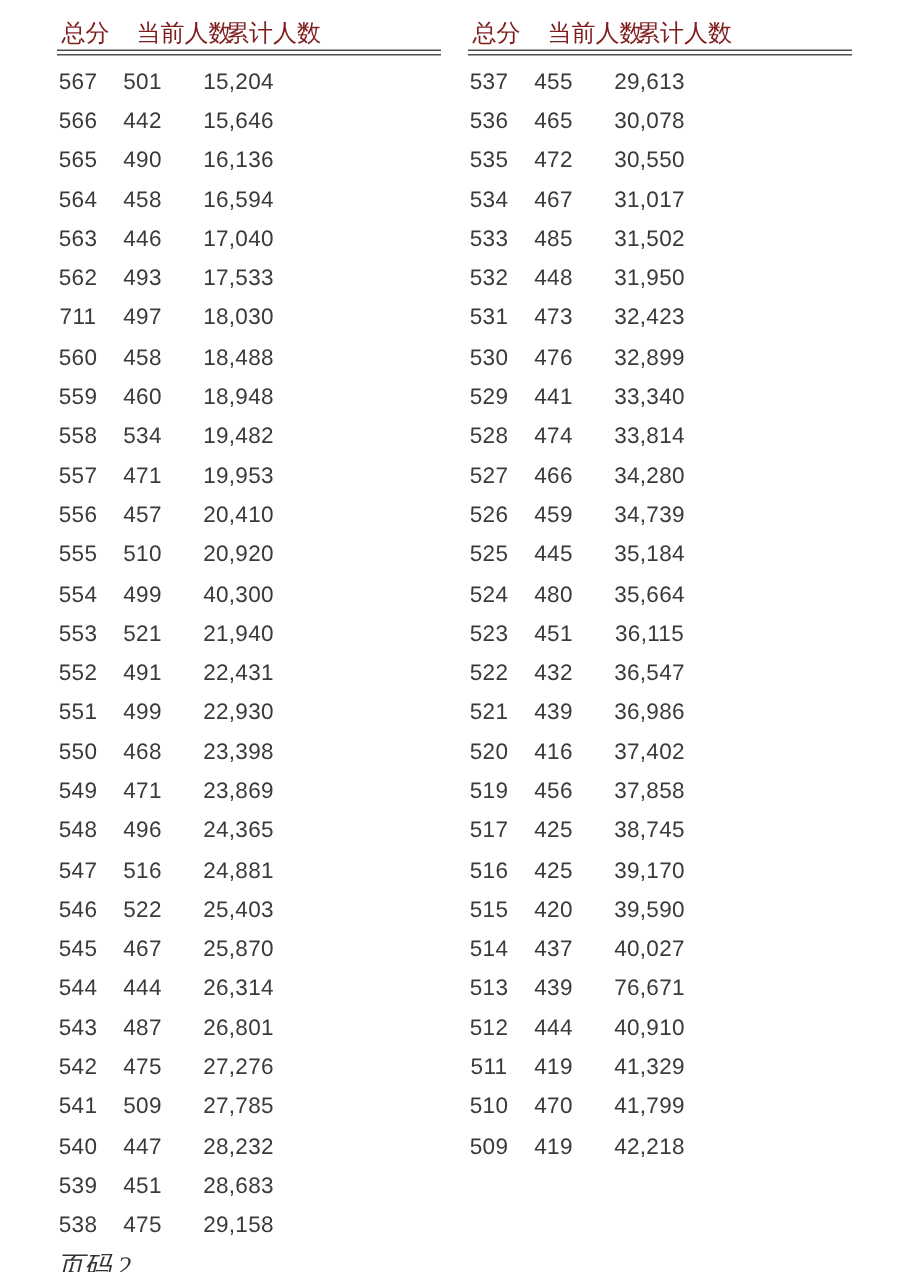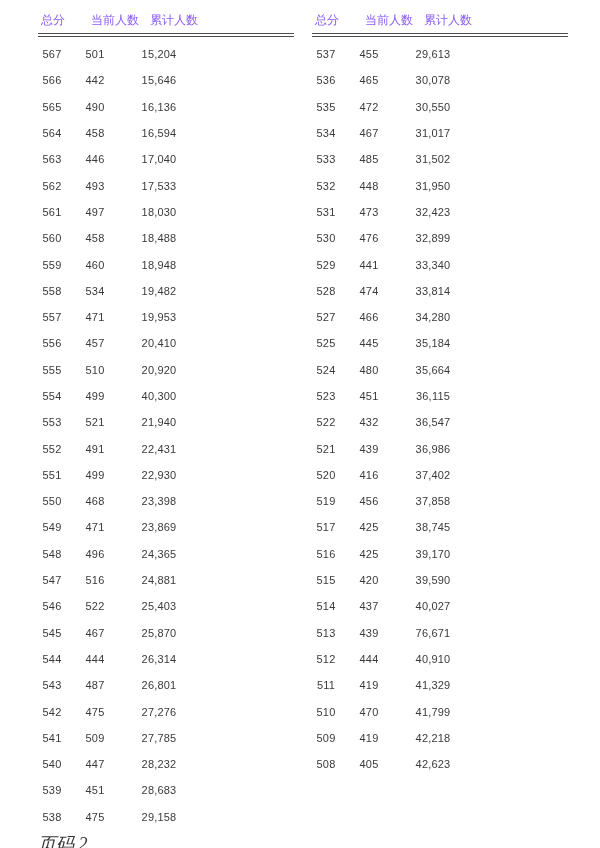--- a/index.html
+++ b/index.html
@@ -28,42 +28,42 @@
   .score-table {
     width: 256px;
     flex: 0 0 256px;
   }
   .thead {
     display: grid;
     grid-template-columns: 34px 46px 86px;
     height: 17px;
     align-items: center;
     font-family: "Liberation Serif", "DejaVu Serif", serif;
-    font-size: 12px;
-    color: #8b5cf6;
+    font-size: 16px;
+    color: #7f1d1d;
     white-space: nowrap;
   }
   .thead .h0 { padding-left: 3px; }
   .thead .h1 { padding-left: 5px; margin-left: 14px; }
   .thead .h2 { padding-left: 32px; }
   .rule {
     height: 2px;
     border-top: 1px solid #4d4d4d;
     border-bottom: 1px solid #4d4d4d;
     margin-top: 4px;
   }
   .tbody {
     margin-top: 4px;
   }
   .row {
     display: grid;
     grid-template-columns: 34px 46px 86px;
     height: 26.3px;
     align-items: center;
-    font-size: 11px;
+    font-size: 15px;
     letter-spacing: 0.2px;
     color: #3a3a3a;
   }
   .row .c0 { text-align: center; padding-right: 6px; }
   .row .c1 { text-align: center; }
   .row .c2 { text-align: center; padding-right: 4px; }
   .footer {
     margin: 2px 0 0 38px;
     font-family: "Liberation Serif", "DejaVu Serif", serif;
     font-style: italic;
@@ -109,21 +109,21 @@
             <span class="c0">563</span>
             <span class="c1">446</span>
             <span class="c2">17,040</span>
           </div>
           <div class="row">
             <span class="c0">562</span>
             <span class="c1">493</span>
             <span class="c2">17,533</span>
           </div>
           <div class="row">
-            <span class="c0">561</span>
+            <span class="c0">711</span>
             <span class="c1">497</span>
             <span class="c2">18,030</span>
           </div>
           <div class="row">
             <span class="c0">560</span>
             <span class="c1">458</span>
             <span class="c2">18,488</span>
           </div>
           <div class="row">
             <span class="c0">559</span>
@@ -295,20 +295,25 @@
             <span class="c0">528</span>
             <span class="c1">474</span>
             <span class="c2">33,814</span>
           </div>
           <div class="row">
             <span class="c0">527</span>
             <span class="c1">466</span>
             <span class="c2">34,280</span>
           </div>
           <div class="row">
+            <span class="c0">526</span>
+            <span class="c1">459</span>
+            <span class="c2">34,739</span>
+          </div>
+          <div class="row">
             <span class="c0">525</span>
             <span class="c1">445</span>
             <span class="c2">35,184</span>
           </div>
           <div class="row">
             <span class="c0">524</span>
             <span class="c1">480</span>
             <span class="c2">35,664</span>
           </div>
           <div class="row">
@@ -374,24 +379,19 @@
           <div class="row">
             <span class="c0">510</span>
             <span class="c1">470</span>
             <span class="c2">41,799</span>
           </div>
           <div class="row">
             <span class="c0">509</span>
             <span class="c1">419</span>
             <span class="c2">42,218</span>
           </div>
-          <div class="row">
-            <span class="c0">508</span>
-            <span class="c1">405</span>
-            <span class="c2">42,623</span>
-          </div>
         </div>
     </section>
 
   </div>
 
   <div class="footer">页码 2</div>
 </div>
 
 </body></html>

